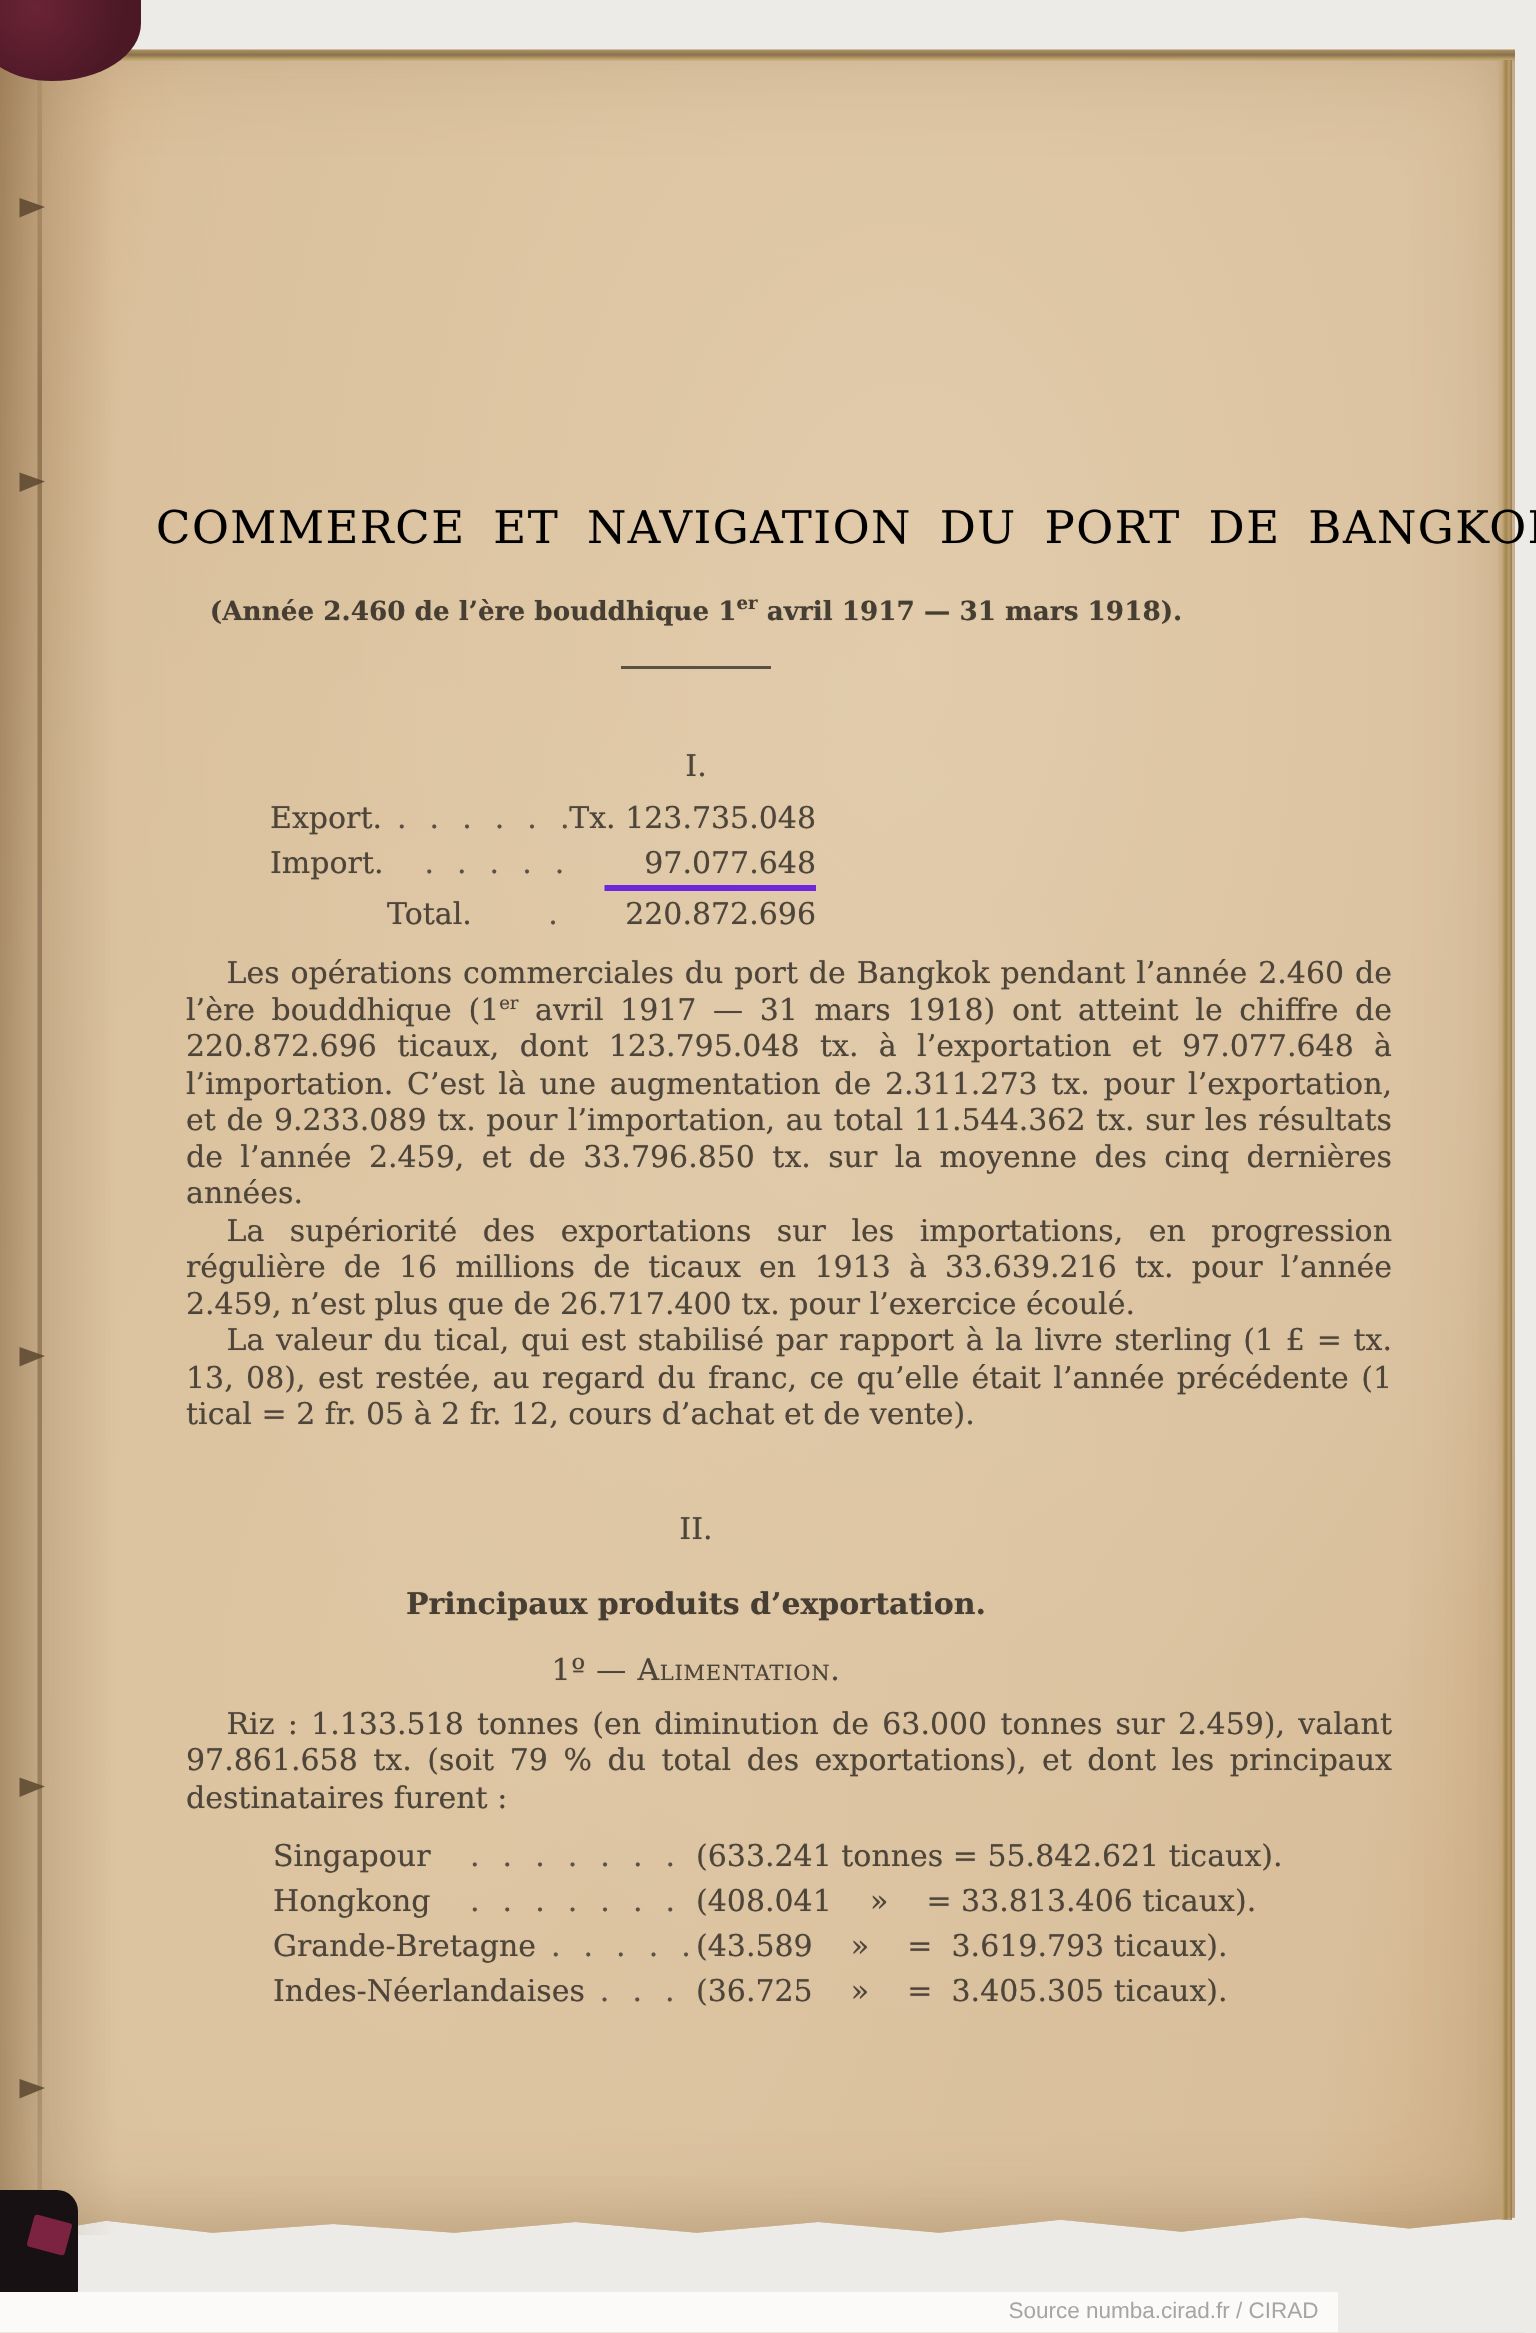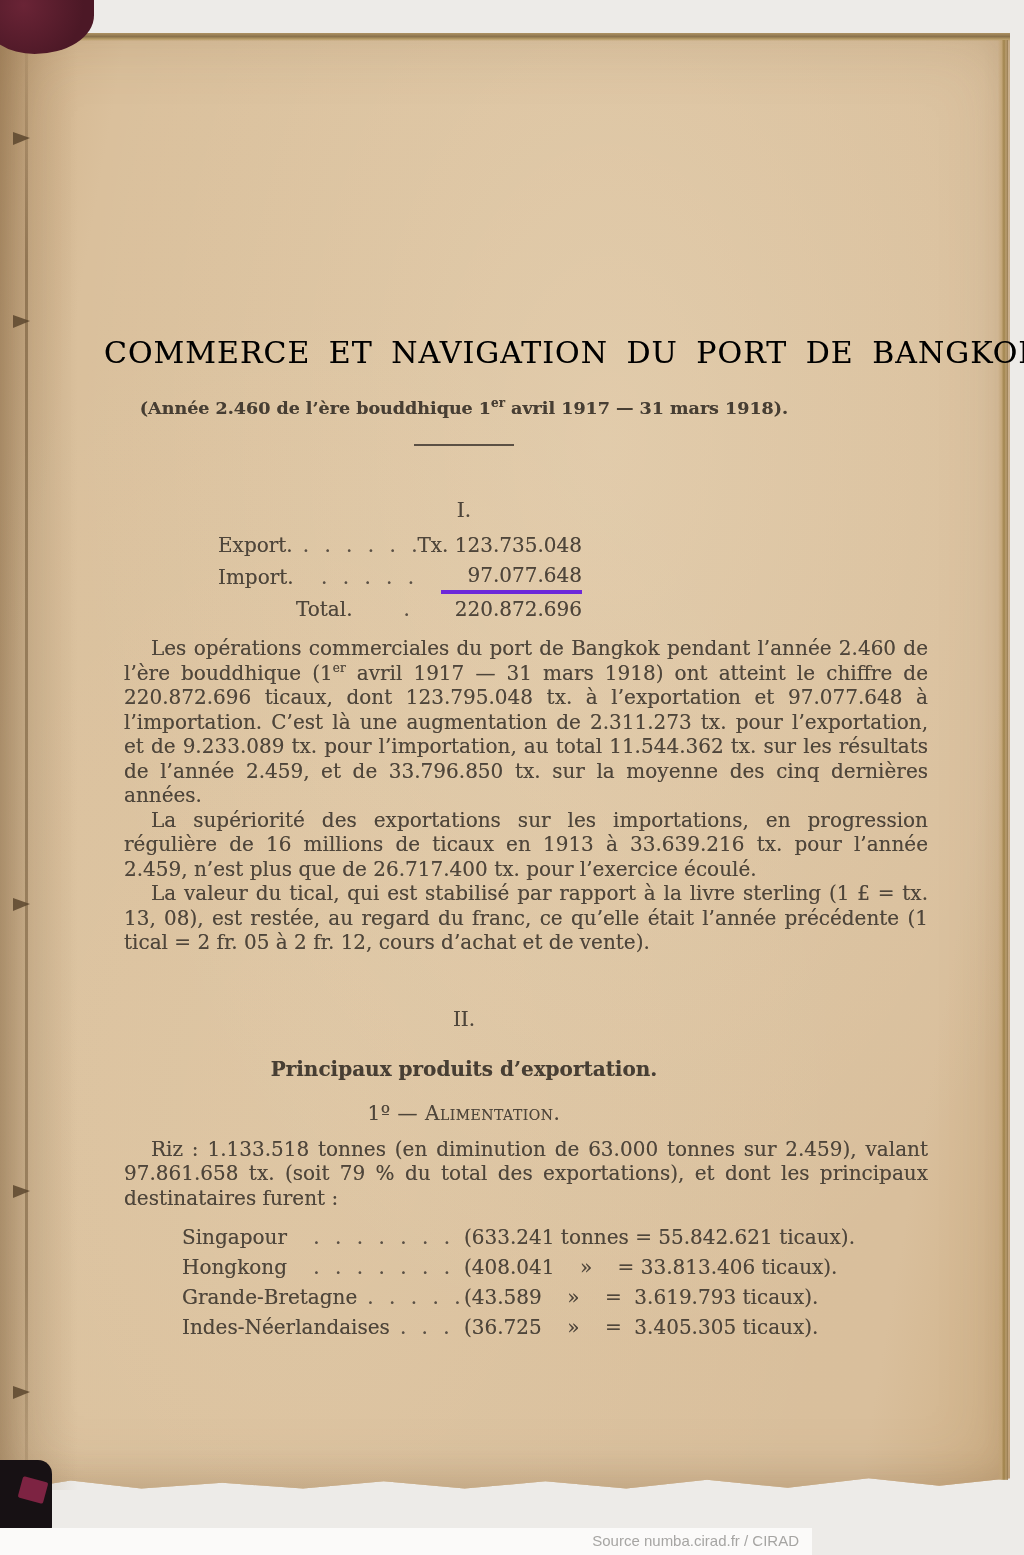--- a/index.html
+++ b/index.html
@@ -52,21 +52,21 @@
   .cover-bl {
     position:absolute; left:0; top:1460px; width:52px; height:70px;
     background:#171114; border-radius:0 14px 3px 0;
   }
   .cover-bl-red {
     position:absolute; left:20px; top:1479px; width:26px; height:22px;
     background:#7d2342; transform:rotate(15deg); border-radius:2px;
   }
   
   .source-bar {
-    position:absolute; left:0; top:1528px; width:812px; height:27px;
+    position:absolute; left:0; top:1528px; width:892px; height:27px;
     background:#fbfaf9; color:#a6a5a3;
     font-family:"Liberation Sans","DejaVu Sans",sans-serif; font-size:15px;
     line-height:26px; text-align:right; padding-right:13px;
   }
   
   .content {
     position:absolute; left:104px; top:0; width:824px;
     color:#4e453a; font-size:20px; line-height:24.5px;
     text-shadow: 0 0 0.5px rgba(78,69,58,.55);
   }
@@ -78,21 +78,21 @@
   .masthead-subtitle {
     margin-top:26px; font-size:17.5px; line-height:24px; font-weight:bold;
     white-space:nowrap; color:#473e33;
   }
   .rule { margin:24px 0 0 310px; width:100px; height:0; border-top:2px solid #5b5044; }
   .sec-heading { margin-top:50px; font-size:20px; line-height:28px; }
   .sec-heading.two { margin-top:50px; }
   sup { font-size:12px; vertical-align:super; line-height:0; }
   
   .totals { margin-top:6px; }
-  .tot-row { display:flex; width:364px; margin-left:114px; line-height:30px;align-items:center; }
+  .tot-row { display:flex; width:364px; margin-left:76px; line-height:30px; }
   .tot-row.total { width:364px; padding-left:78px;gap:41px; }
   .tot-label { flex:none; white-space:pre; }
   .tot-dots { flex:1; overflow:hidden; white-space:nowrap; padding:0 10px; word-spacing:9px; text-align:center; color:#5a5045; }
   .tot-value { flex:none; margin-left:auto; white-space:pre; }
   .sum-line { border-bottom:4px solid #6d28d9; padding-left:26px; padding-bottom:0px; }
   
   .paragraphs { margin-top:12px; }
   .para { text-align:justify; text-indent:27px;margin-left:20px; }
   .sub-head { margin-top:22px; font-size:20px; line-height:28px; font-weight:bold; color:#473e33; }
   .category { margin-top:18px; font-size:20px; line-height:24px; font-variant:small-caps; letter-spacing:.5px; }

